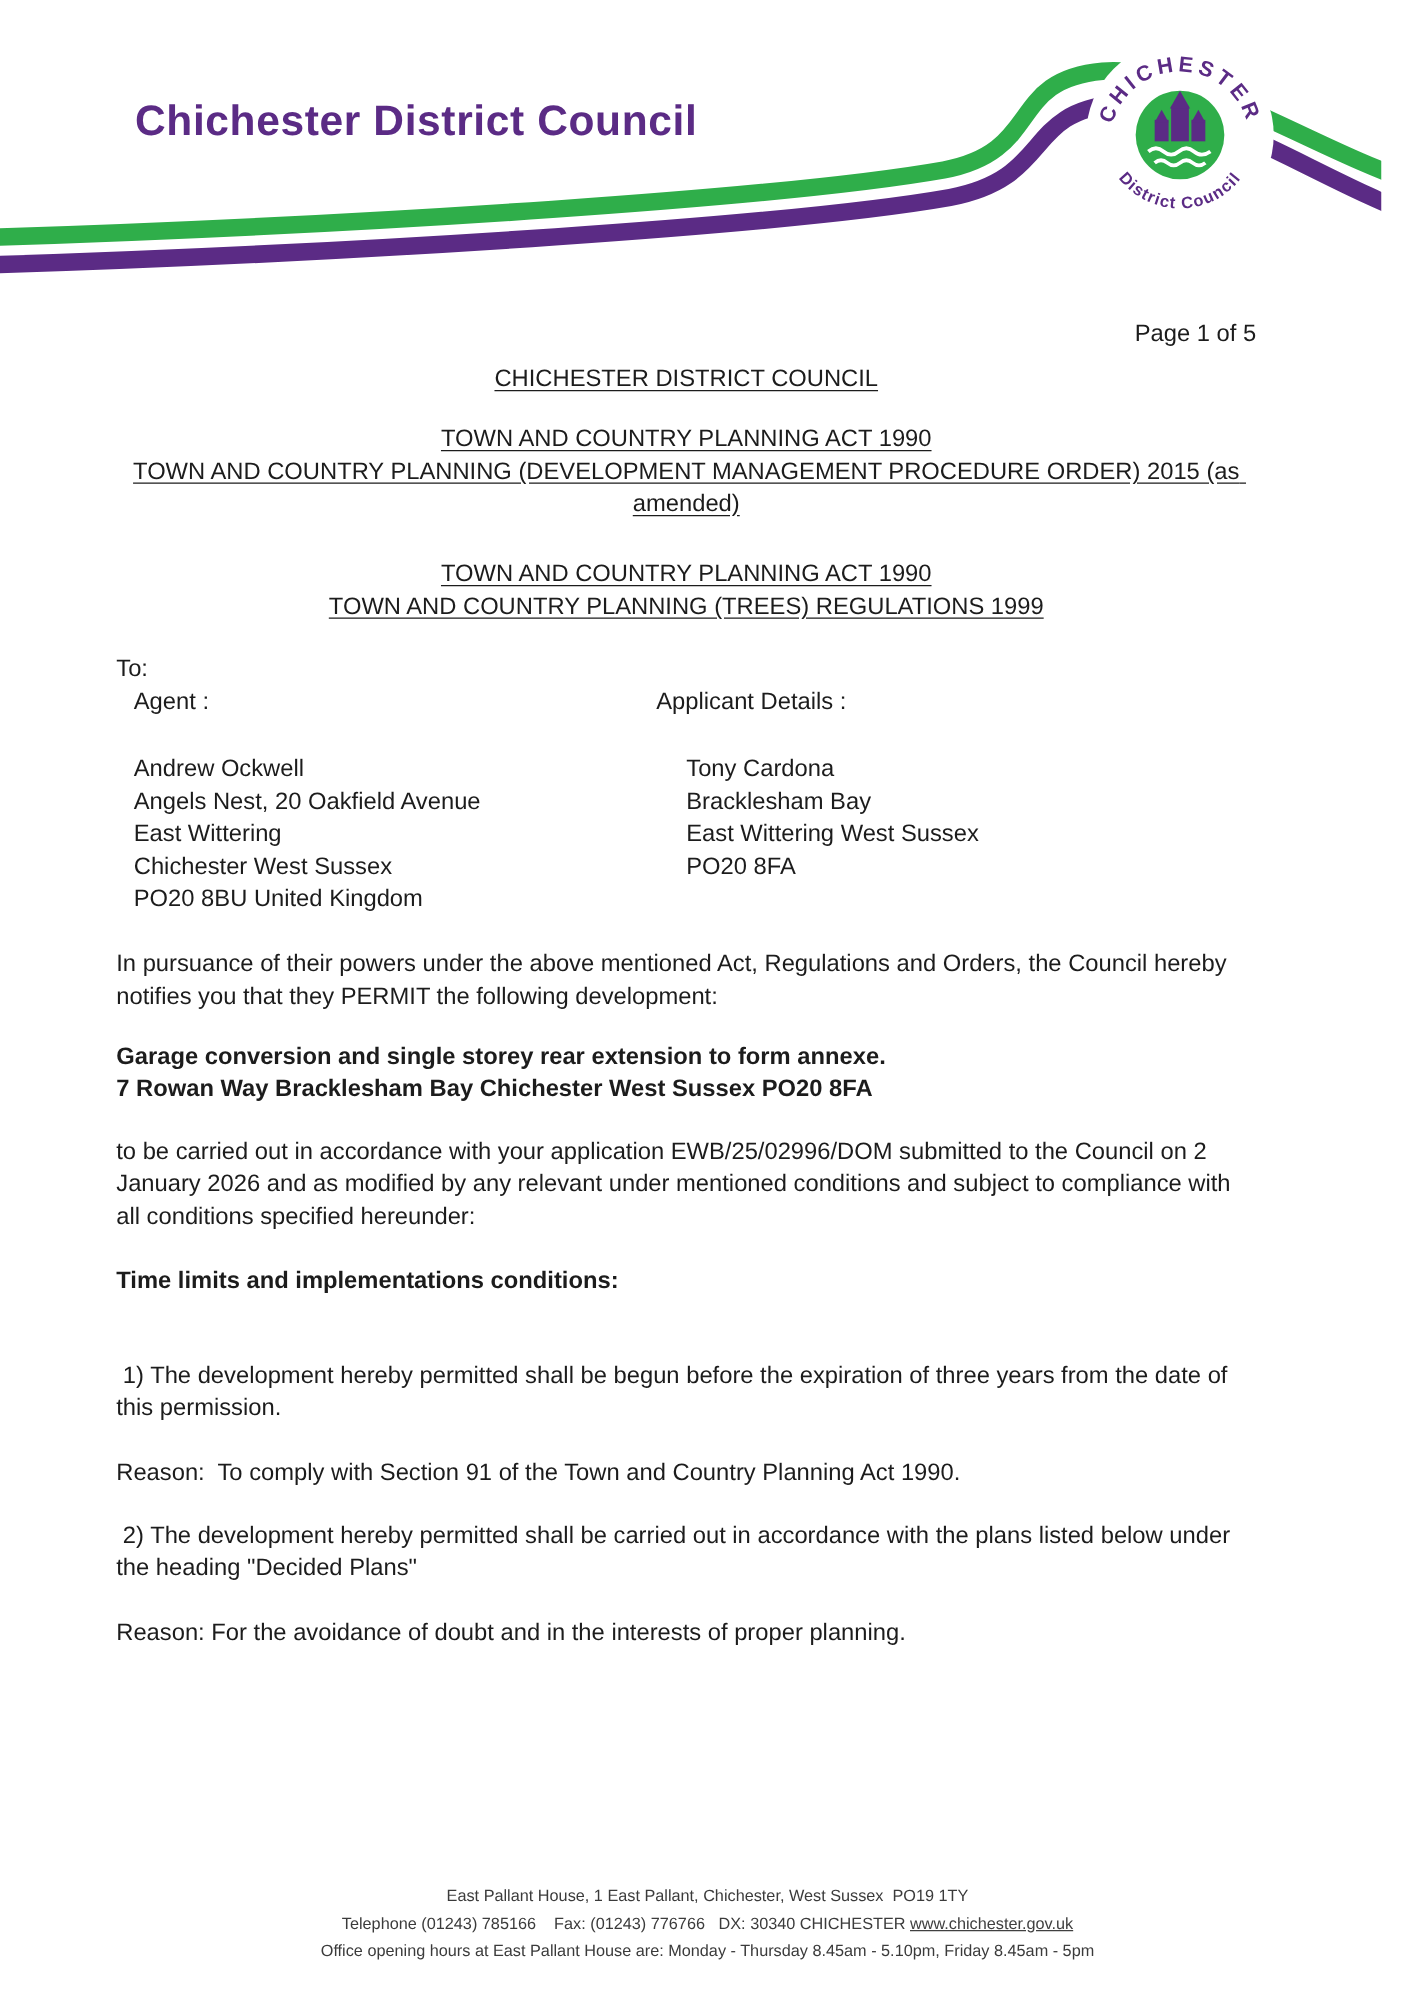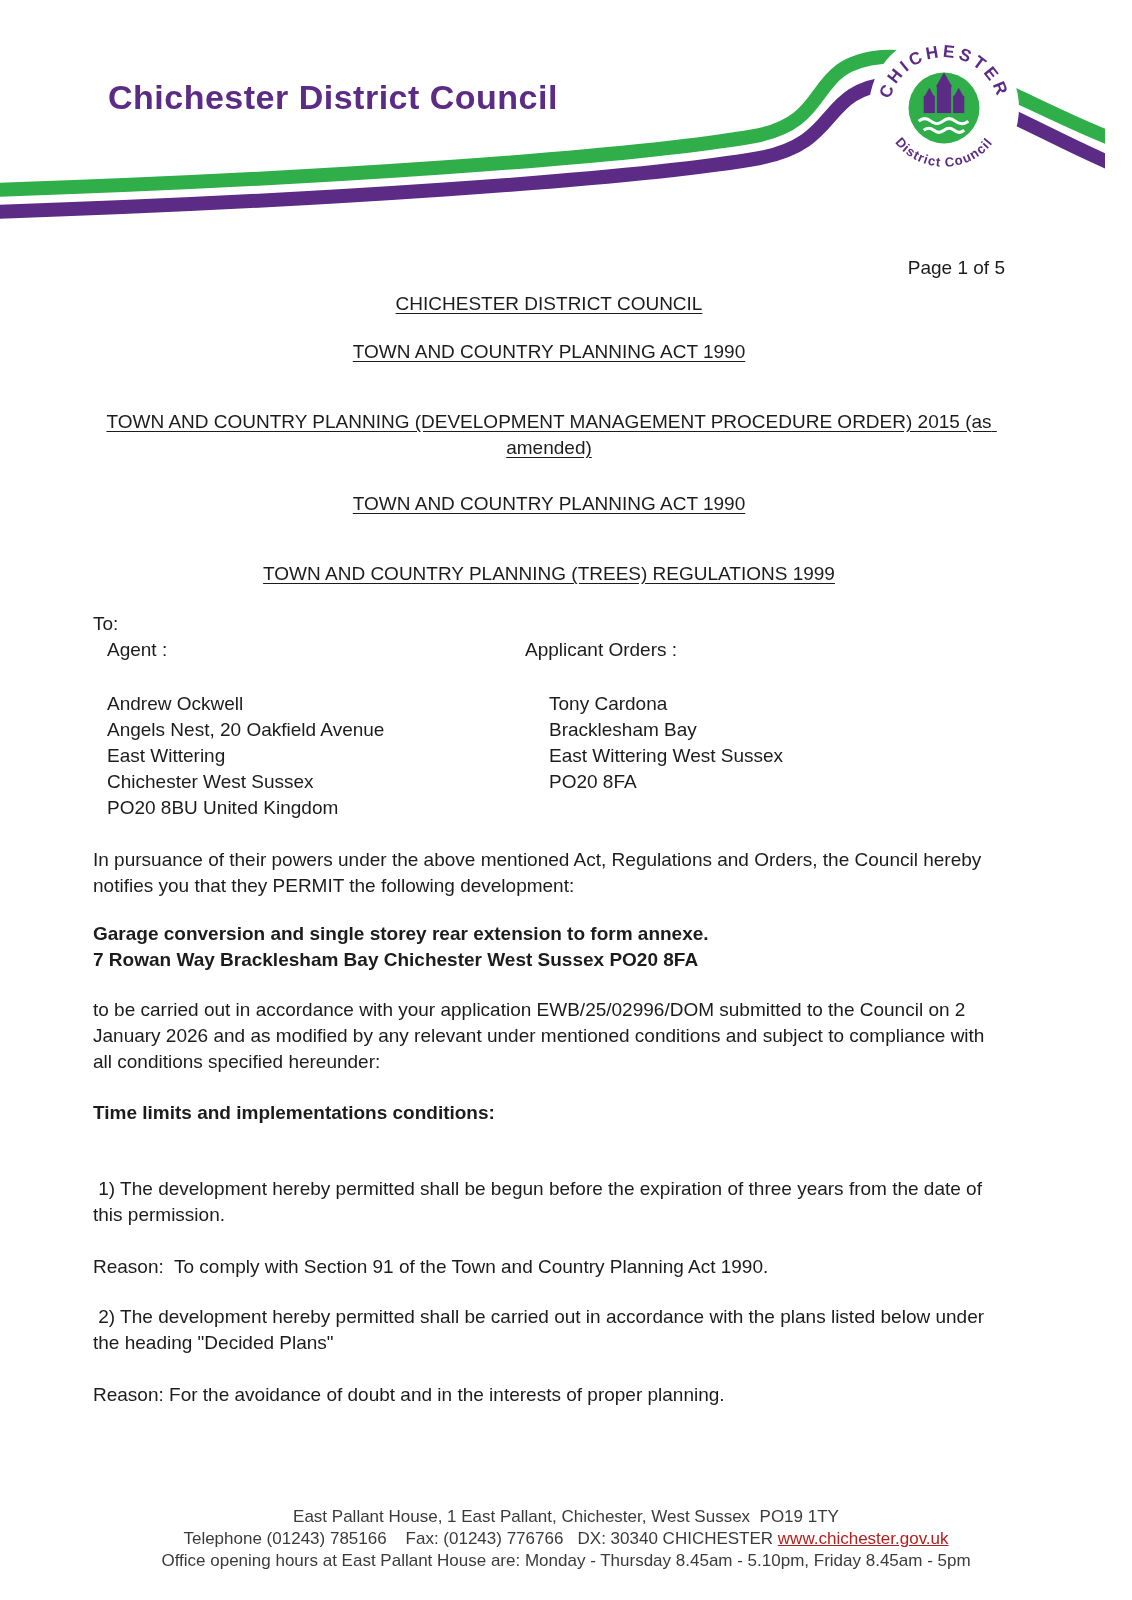--- a/index.html
+++ b/index.html
@@ -22,21 +22,21 @@
   .logo{position:absolute;left:868px;top:32px;width:152px;height:152px;}
   
   .content{
     position:absolute;top:0;left:0;
     width:1132px;height:1600px;
     padding:255px 127px 0 93px;box-sizing:border-box;
     font-size:19px;line-height:26px;
   }
   .right{text-align:right;}
   .center{text-align:center;}
-  .u{text-decoration:underline;text-underline-offset:3px;margin-top:44px;}
+  .u{text-decoration:underline;text-underline-offset:3px;}
   .b{font-weight:bold;}
   p,h1,h2,h3{margin:0;font-size:19px;line-height:26px;font-weight:normal;white-space:pre-wrap;}
   .title{margin-top:10px;}
   .acts1{margin-top:22px;}
   .acts2{margin-top:30px;}
   .to-label{margin-top:24px;}
   .cols{display:flex;}
   .col-left{width:432px;flex:0 0 432px;padding-left:14px;box-sizing:border-box;}
   .col-right{flex:1;}
   .addr{margin-top:28px;gap:24px;}
@@ -47,22 +47,22 @@
   .cond1{margin-top:50px;}
   .reason1{margin-top:26px;}
   .cond2{margin-top:24px;}
   .reason2{margin-top:26px;}
   
   .footer{
     position:absolute;top:1506px;left:0;width:1132px;
     text-align:center;color:#3b3b3b;
     font-size:14.5px;line-height:22px;
   }
-  .footer p{font-size:17px;line-height:22px;}
-  .footer a{color:#b91c1c;text-decoration:underline;cursor:pointer;}
+  .footer p{font-size:13px;line-height:22px;}
+  .footer a{color:#404040;text-decoration:underline;cursor:pointer;}
 </style>
 </head>
 <body>
 
 <div class="page">
 
   <div class="header">
     <svg class="swoosh" width="1132" height="245" viewBox="0 0 1132 245">
       <path d="M -10 190 C 300 180, 630 158, 755 136 C 835 121, 805 64, 882 57 C 952 51, 1045 118, 1142 150" fill="none" stroke="#2fae4a" stroke-width="14" stroke-linecap="round"></path>
       <path d="M -10 212 C 300 202, 635 180, 760 158 C 843 142, 818 90, 893 83 C 963 77, 1052 144, 1142 176" fill="none" stroke="#5b2b85" stroke-width="14" stroke-linecap="round"></path>
@@ -107,21 +107,21 @@
     <p class="center u acts1">TOWN AND COUNTRY PLANNING ACT 1990</p>
     <p class="center u">TOWN AND COUNTRY PLANNING (DEVELOPMENT MANAGEMENT PROCEDURE ORDER) 2015 (as amended)</p>
 
     <p class="center u acts2">TOWN AND COUNTRY PLANNING ACT 1990</p>
     <p class="center u">TOWN AND COUNTRY PLANNING (TREES) REGULATIONS 1999</p>
 
     <p class="to-label">To:</p>
 
     <div class="cols">
       <p class="col-left">Agent :</p>
-      <p class="col-right">Applicant Orders :</p>
+      <p class="col-right">Applicant Details :</p>
     </div>
 
     <div class="cols addr">
       <div class="col-left">
         <p>Andrew Ockwell</p>
         <p>Angels Nest, 20 Oakfield Avenue</p>
         <p>East Wittering</p>
         <p>Chichester West Sussex</p>
         <p>PO20 8BU United Kingdom</p>
       </div>

